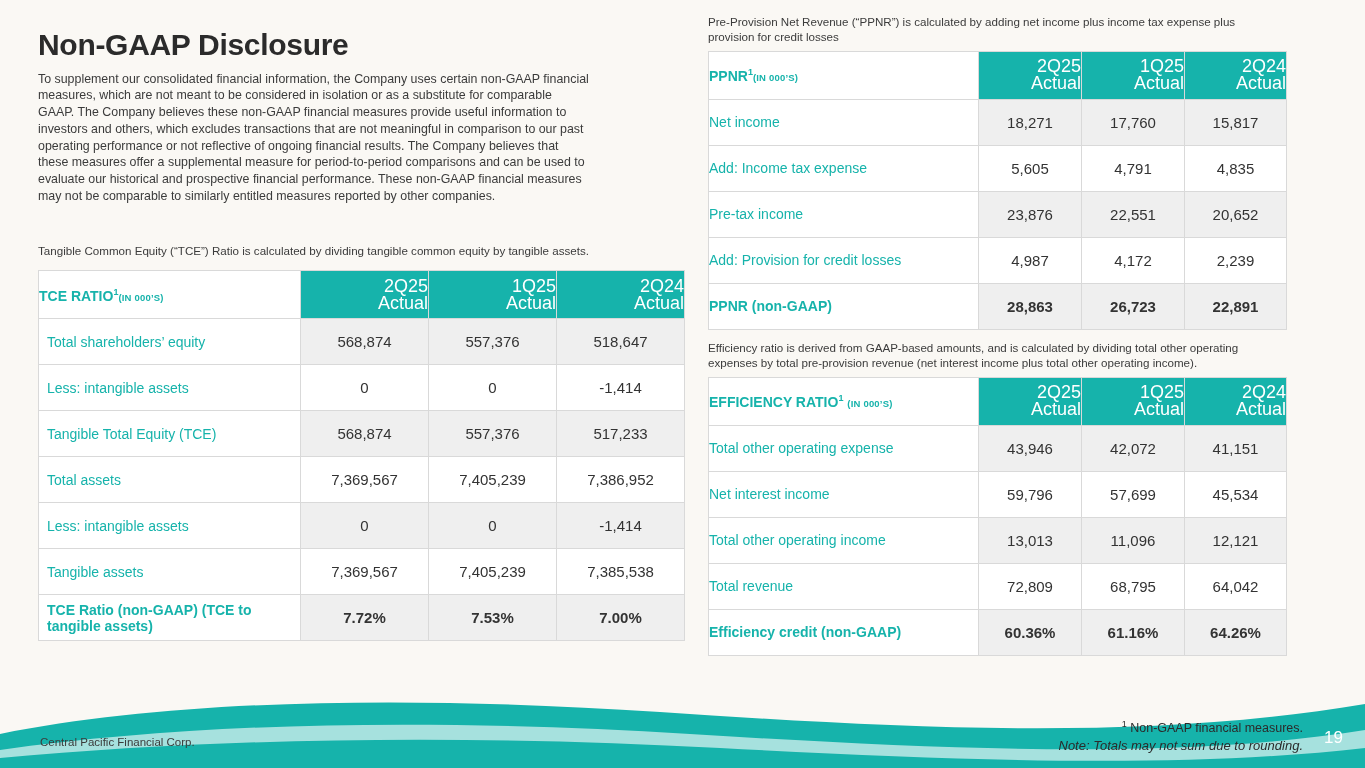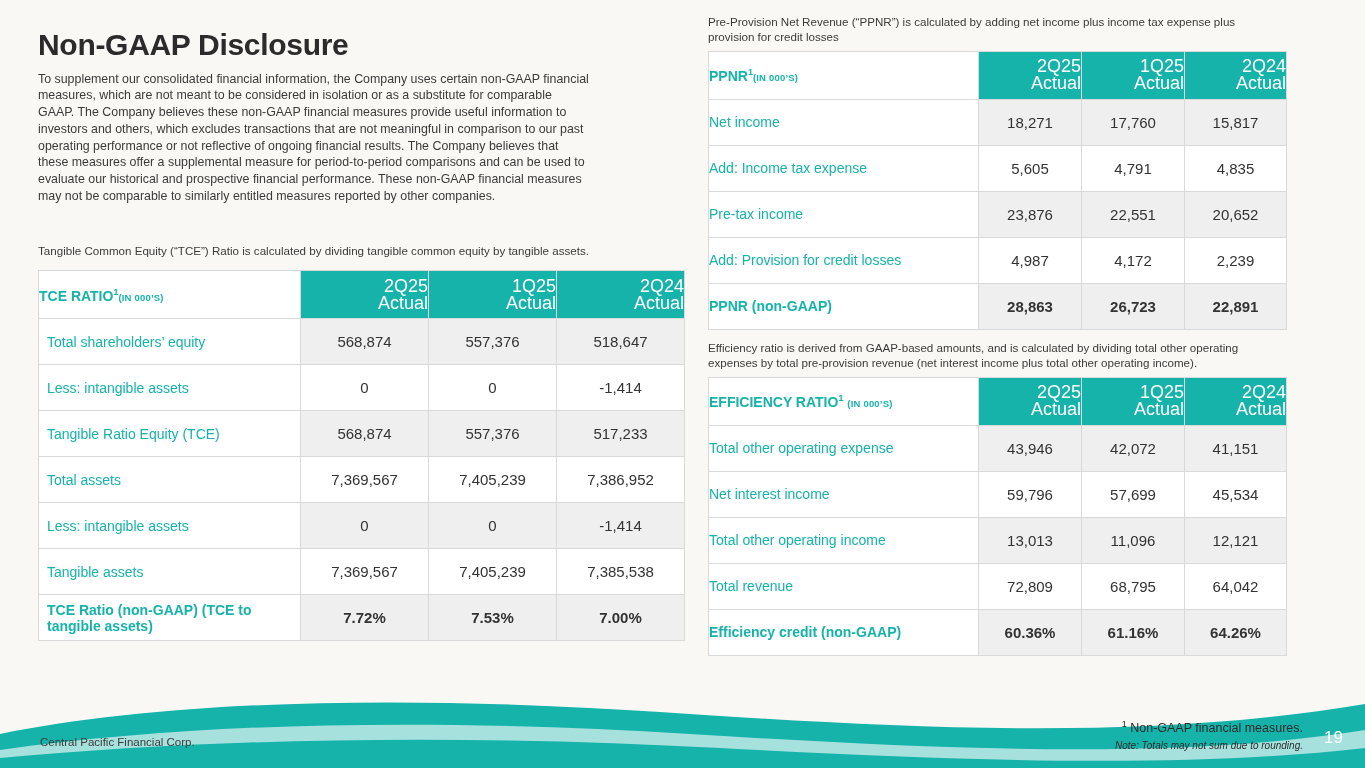--- a/index.html
+++ b/index.html
@@ -148,21 +148,21 @@
     color: #3b3b3b;
   }
   .footnote {
     position: absolute;
     right: 62px; bottom: 14px;
     text-align: right;
     font-size: 12.5px;
     color: #2b2b2b;
     line-height: 17px;
   }
-  .footnote .note { font-style: italic; font-size: 10px; }
+  .footnote .note { font-style: italic; font-size: 13px; }
   .footnote sup { font-size: 9px; }
   .page-num {
     position: absolute;
     right: 22px; bottom: 20px;
     font-size: 17px;
     color: #ffffff;
   }
 </style>
 </head>
 <body>
@@ -219,21 +219,21 @@
             <td class="val shaded">557,376</td>
             <td class="val shaded">518,647</td>
           </tr>
           <tr>
             <td class="rowlabel">Less: intangible assets</td>
             <td class="val">0</td>
             <td class="val">0</td>
             <td class="val">-1,414</td>
           </tr>
           <tr class="shade">
-            <td class="rowlabel">Tangible Ratio Equity (TCE)</td>
+            <td class="rowlabel">Tangible Total Equity (TCE)</td>
             <td class="val shaded">568,874</td>
             <td class="val shaded">557,376</td>
             <td class="val shaded">517,233</td>
           </tr>
           <tr>
             <td class="rowlabel">Total assets</td>
             <td class="val">7,369,567</td>
             <td class="val">7,405,239</td>
             <td class="val">7,386,952</td>
           </tr>

